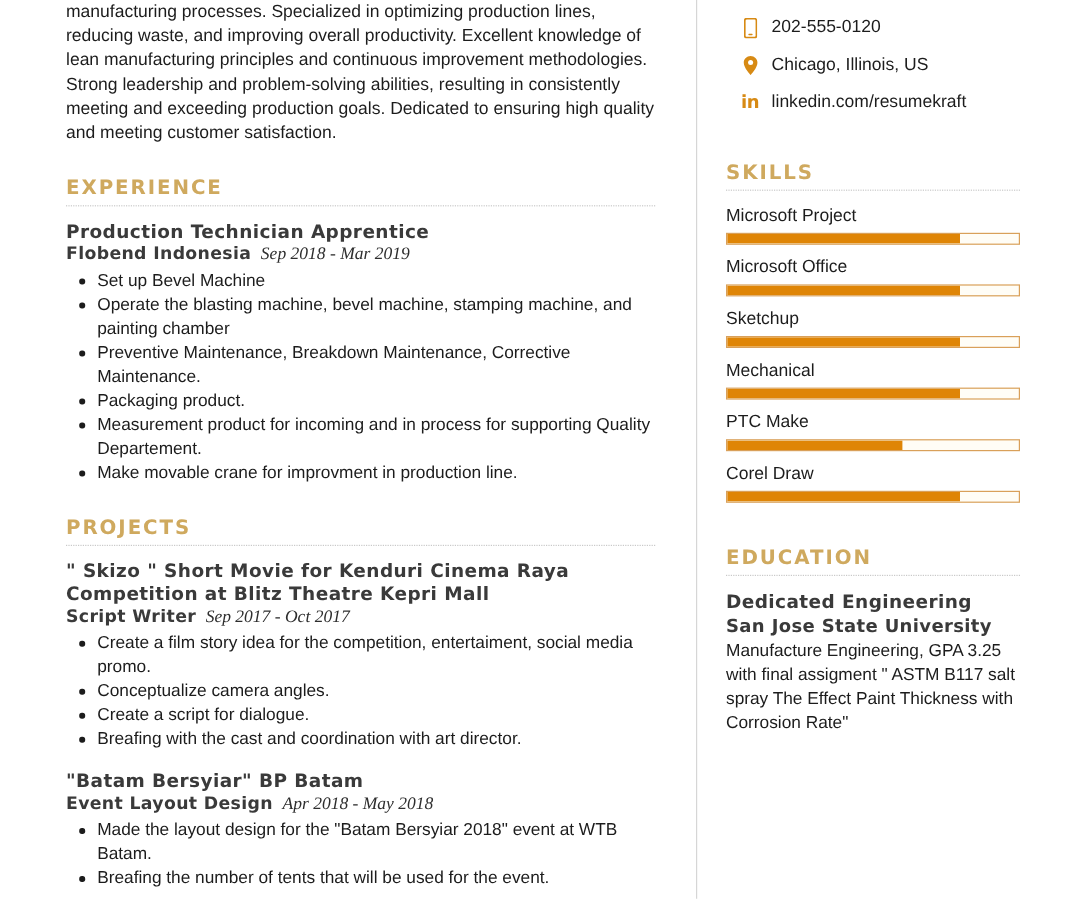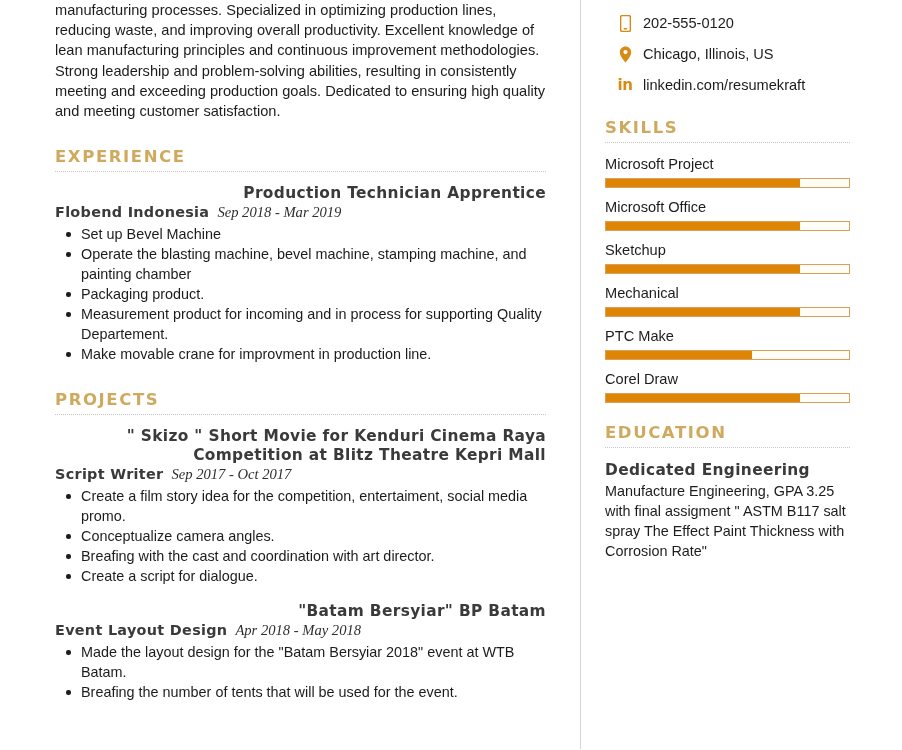--- a/index.html
+++ b/index.html
@@ -51,21 +51,20 @@
   }
 
   .entry { margin-bottom: 16px; }
   .entry-title {
     font-size: 15.4px;
     font-weight: bold;
     color: #3a3a3a;
     letter-spacing: 0.35px;
     line-height: 19px;
     font-family: "DejaVu Sans", sans-serif;
-    text-align: right;
   }
   .entry-sub {
     font-size: 14.4px;
     line-height: 19px;
     color: #3a3a3a;
     font-family: "DejaVu Sans", sans-serif;
     margin-bottom: 2px;
   }
   .entry-org {
     font-weight: bold;
@@ -138,21 +137,21 @@
     line-height: 18px;
   }
   .li-badge {
     font-family: "DejaVu Sans", sans-serif;
     font-weight: bold;
     font-size: 15px;
     color: #d78a14;
     letter-spacing: -0.5px;
   }
 
-  .r-section { margin-top: 20px; }
+  .r-section { margin-top: 36px; }
   .skill { margin-bottom: 10px; }
   .skill-name {
     font-size: 14.6px;
     color: #1c1c1c;
     line-height: 19px;
     margin-bottom: 4px;
   }
   .bar-track {
     height: 10px;
     width: 245px;
@@ -209,40 +208,41 @@
     <div class="section">
       <div class="section-title">EXPERIENCE</div>
       <hr class="rule-dotted">
       <div id="experience-entries">
           <div class="entry">
             <div class="entry-title">Production Technician Apprentice</div>
             <div class="entry-sub"><span class="entry-org">Flobend Indonesia</span><span class="entry-date">Sep 2018 - Mar 2019</span></div>
             <ul class="bullets">
               <li>Set up Bevel Machine</li>
               <li>Operate the blasting machine, bevel machine, stamping machine, and painting chamber</li>
+              <li>Preventive Maintenance, Breakdown Maintenance, Corrective Maintenance.</li>
               <li>Packaging product.</li>
               <li>Measurement product for incoming and in process for supporting Quality Departement.</li>
               <li>Make movable crane for improvment in production line.</li>
             </ul>
           </div>
         </div>
     </div>
 
     <div class="section">
       <div class="section-title">PROJECTS</div>
       <hr class="rule-dotted">
       <div id="project-entries">
           <div class="entry">
             <div class="entry-title">" Skizo " Short Movie for Kenduri Cinema Raya Competition at Blitz Theatre Kepri Mall</div>
             <div class="entry-sub"><span class="entry-org">Script Writer</span><span class="entry-date">Sep 2017 - Oct 2017</span></div>
             <ul class="bullets">
               <li>Create a film story idea for the competition, entertaiment, social media promo.</li>
               <li>Conceptualize camera angles.</li>
+              <li>Create a script for dialogue.</li>
               <li>Breafing with the cast and coordination with art director.</li>
-              <li>Create a script for dialogue.</li>
             </ul>
           </div>
           <div class="entry">
             <div class="entry-title">"Batam Bersyiar" BP Batam</div>
             <div class="entry-sub"><span class="entry-org">Event Layout Design</span><span class="entry-date">Apr 2018 - May 2018</span></div>
             <ul class="bullets">
               <li>Made the layout design for the "Batam Bersyiar 2018" event at WTB Batam.</li>
               <li>Breafing the number of tents that will be used for the event.</li>
             </ul>
           </div>
@@ -323,18 +323,19 @@
             </div>
           </div>
         </div>
     </div>
 
     <div class="r-section">
       <div class="section-title">EDUCATION</div>
       <hr class="rule-dotted">
       <div>
         <div class="edu-degree">Dedicated Engineering</div>
+        <div class="edu-school">San Jose State University</div>
         <div class="edu-desc">Manufacture Engineering, GPA 3.25 with final assigment " ASTM B117 salt spray The Effect Paint Thickness with Corrosion Rate"</div>
       </div>
     </div>
 
   </div>
 </div>
 
 </body></html>

